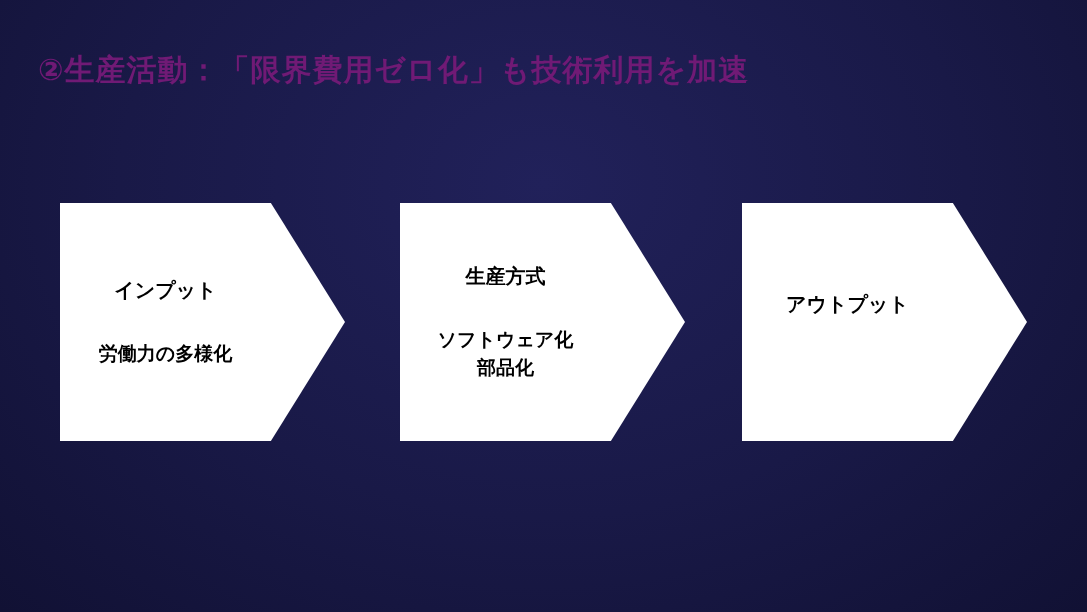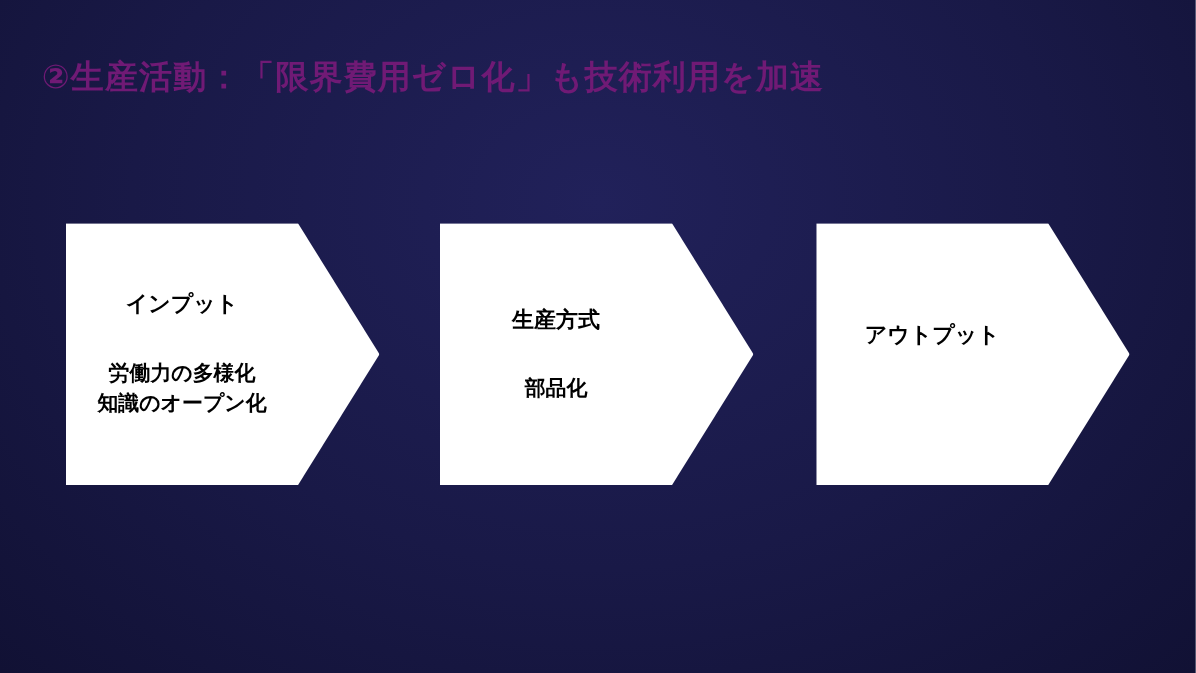--- a/index.html
+++ b/index.html
@@ -58,27 +58,27 @@
 </style>
 </head>
 <body>
 
 <div class="slide-title">②生産活動：「限界費用ゼロ化」も技術利用を加速</div>
 
 <div class="arrow arrow-1">
   <div class="arrow-content">
     <div class="arrow-heading">インプット</div>
     <div class="arrow-line">労働力の多様化</div>
-    <div class="arrow-line">知識のオープン化</div>
   </div>
 </div>
 
 <div class="arrow arrow-2">
   <div class="arrow-content">
     <div class="arrow-heading">生産方式</div>
+    <div class="arrow-line">ソフトウェア化</div>
     <div class="arrow-line">部品化</div>
   </div>
 </div>
 
 <div class="arrow arrow-3">
   <div class="arrow-content">
     <div class="arrow-heading">アウトプット</div>
   </div>
 </div>
 

